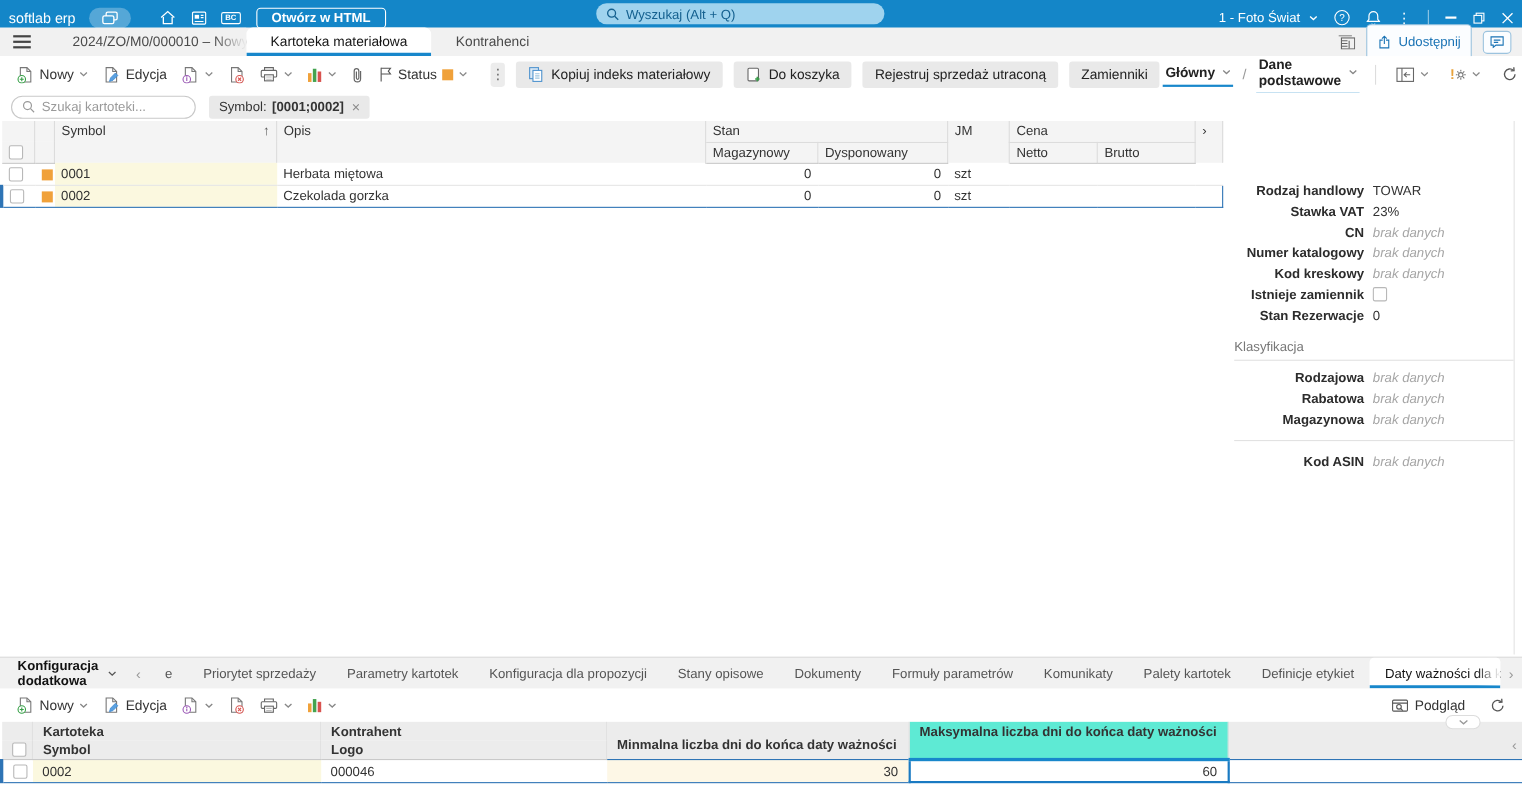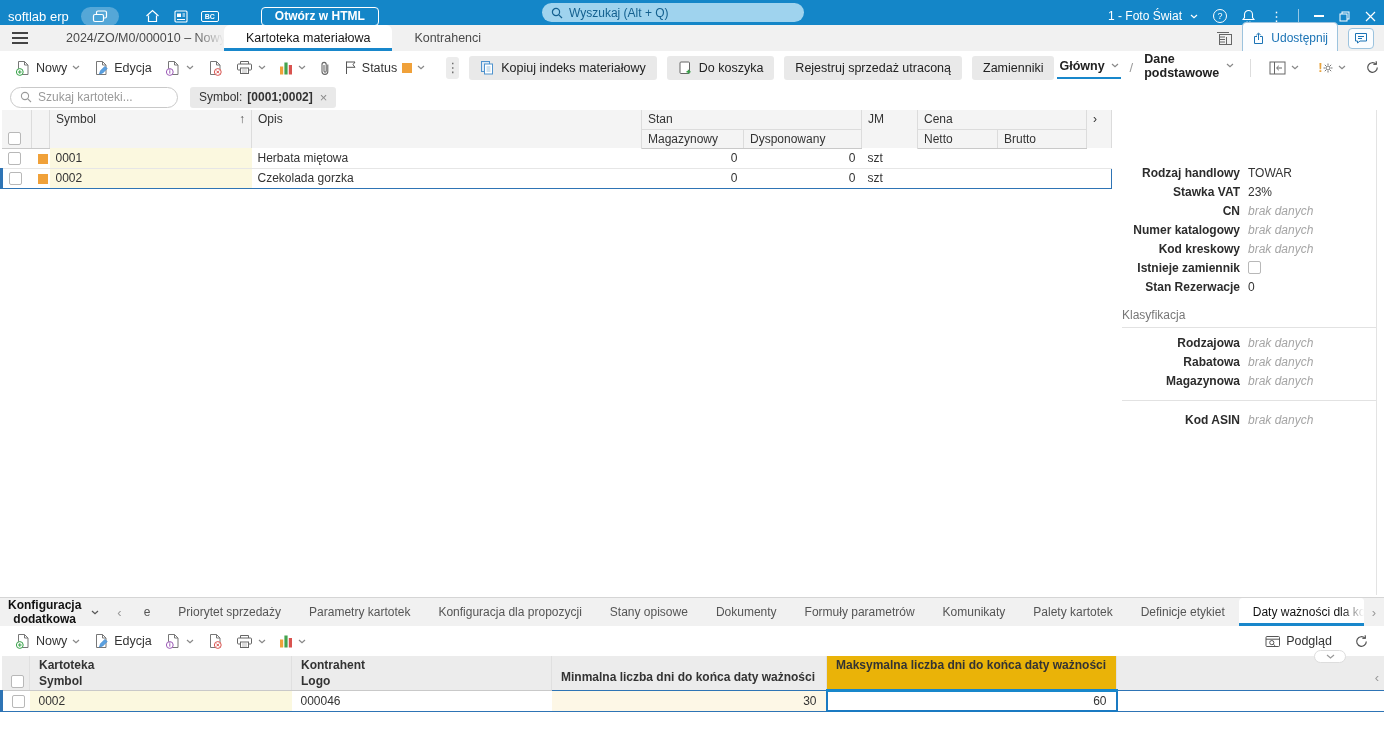--- a/index.html
+++ b/index.html
@@ -6,21 +6,21 @@
   html,body { width:1384px; height:733px; }
   body { font-family:"Liberation Sans",sans-serif; font-size:12px; color:#333; background:#fff; overflow:hidden; position:relative; }
   svg { display:block; }
 
   
   .topbar { position:absolute; top:0; left:0; right:0; height:25px; background:#1486c8; display:flex; align-items:center; padding:16px 8px; }
   .brand { color:#fff; font-size:13px; margin-right:12px; }
   .ws-pill { width:38px; height:19px; border-radius:10px; background:rgba(255,255,255,.28); display:flex; align-items:center; justify-content:center; margin-right:20px; }
   .tb-ic { width:28px; height:19px; display:flex; align-items:center; justify-content:center; }
   .bc-badge { color:#fff; border:1px solid #fff; border-radius:2px; font-size:7px; font-weight:bold; padding:1px 3px; margin:0 14px 0 6px; }
-  .open-html { background:transparent; border:1px solid #fff; border-radius:4px; color:#fff; font-weight:bold; font-size:12px; height:19px; padding:0 13px; display:flex; align-items:center; cursor:pointer; font-family:inherit;margin-left:28px; }
+  .open-html { background:transparent; border:1px solid #fff; border-radius:4px; color:#fff; font-weight:bold; font-size:12px; height:19px; padding:0 13px; display:flex; align-items:center; cursor:pointer; font-family:inherit; }
   .g-search { position:absolute; left:542px; top:3px; width:262px; height:19px; border-radius:10px; background:#9fd3ee; display:flex; align-items:center; gap:6px; padding:0 9px; color:#14608f; }
   .tb-right { margin-left:auto; display:flex; align-items:center; color:#fff; gap:15px; }
   .company { display:flex; align-items:center; gap:8px; }
   .help-circle { width:14px; height:14px; border:1px solid #fff; border-radius:50%; font-size:9px; display:flex; align-items:center; justify-content:center; }
   .tb-div { width:1px; height:14px; background:rgba(255,255,255,.55); }
   .min-bar { width:10px; height:2px; background:#fff; display:block; }
   .kebab { font-size:13px; letter-spacing:0; }
 
   
   .tabbar { position:absolute; top:25px; left:0; right:0; height:26px; background:#f1f1f1; display:flex; align-items:stretch; }
@@ -77,33 +77,33 @@
   .dp { position:absolute; left:1110px; right:8px; top:0; bottom:0; padding-top:53px; }
   .dp-row { display:grid; grid-template-columns:130px 1fr; column-gap:8px; height:19px; align-items:center; }
   .dp-row b { text-align:right; color:#2c2c2c; }
   .dp-val { color:#333; }
   .dp-val.empty { color:#a5a5a5; font-style:italic; }
   .dp-title { color:#777; padding:12px 0 5px 12px; }
   .dp-hr { border-top:1px solid #e2e2e2; margin-left:12px; }
 
   
   .bpanel { position:absolute; left:0; right:0; top:597px; bottom:0; border-top:1px solid #d5d5d5; background:#fff; }
-  .btabs { height:28px; background:#f1f1f1; display:flex; align-items:stretch; font-size:12px; color:#555; padding-left:4px;text-align:center; }
+  .btabs { height:28px; background:#f1f1f1; display:flex; align-items:stretch; font-size:12px; color:#555; padding-left:16px; }
   .bmenu { align-self:center; font-weight:bold; color:#111; display:flex; align-items:center; gap:6px; margin-right:10px; cursor:pointer; }
   .bnav { align-self:center; color:#999; padding:0 8px; font-size:13px; cursor:pointer; }
   .btab { display:flex; align-items:center; padding:0 14px; white-space:nowrap; cursor:pointer; }
   .btab.active { background:#fff; color:#111; border-radius:4px 4px 0 0; box-shadow:inset 0 -3px 0 #1887cb; max-width:160px; overflow:hidden; position:relative; padding-right:4px; }
   .btab.active::after { content:""; position:absolute; right:0; top:0; bottom:3px; width:22px; background:linear-gradient(to right, rgba(255,255,255,0), #fff); }
   .btoolbar { height:30px; display:flex; align-items:center; padding:0 10px; gap:3px; position:relative; background:#fff; }
   .btool-right { margin-left:auto; display:flex; align-items:center; gap:12px; }
   .collapse-pill { position:absolute; right:38px; bottom:-7px; width:32px; height:13px; background:#fff; border:1px solid #ddd; border-radius:7px; display:flex; align-items:center; justify-content:center; color:#999; z-index:3; cursor:pointer; }
   table.bgrid { border-collapse:collapse; table-layout:fixed; width:1384px; font-size:12px; }
   .bgrid th { background:#ececec; font-weight:bold; text-align:left; padding:0 9px; height:17px; color:#333; border-right:1px solid #e0e0e0; }
   .bgrid thead tr:last-child th { border-bottom:1px solid #c9c9c9; }
-  .bgrid th.maxcol { font-weight:bold; background:#eab308; }
+  .bgrid th.maxcol { font-weight:bold; background:#5eead4; }
   .bgrid th.maxu { border-bottom:3px solid #1887cb; }
   .bgrid td { height:21px; padding:0 9px; border-bottom:1px solid #c9c9c9; }
   .bgrid td.td-sym { background:#fbf8df; }
   .bgrid td.td-min { background:#fdf7e6; }
   .bgrid td.td-max { border:2px solid #1a7ac2; }
   .bgrid tr.sel td:first-child { border-left:3px solid #2e74b5; }
   .bpanel-collapse { position:absolute; right:5px; top:72px; color:#999; font-size:13px; cursor:pointer; }
 </style>
 </head>
 <body>

